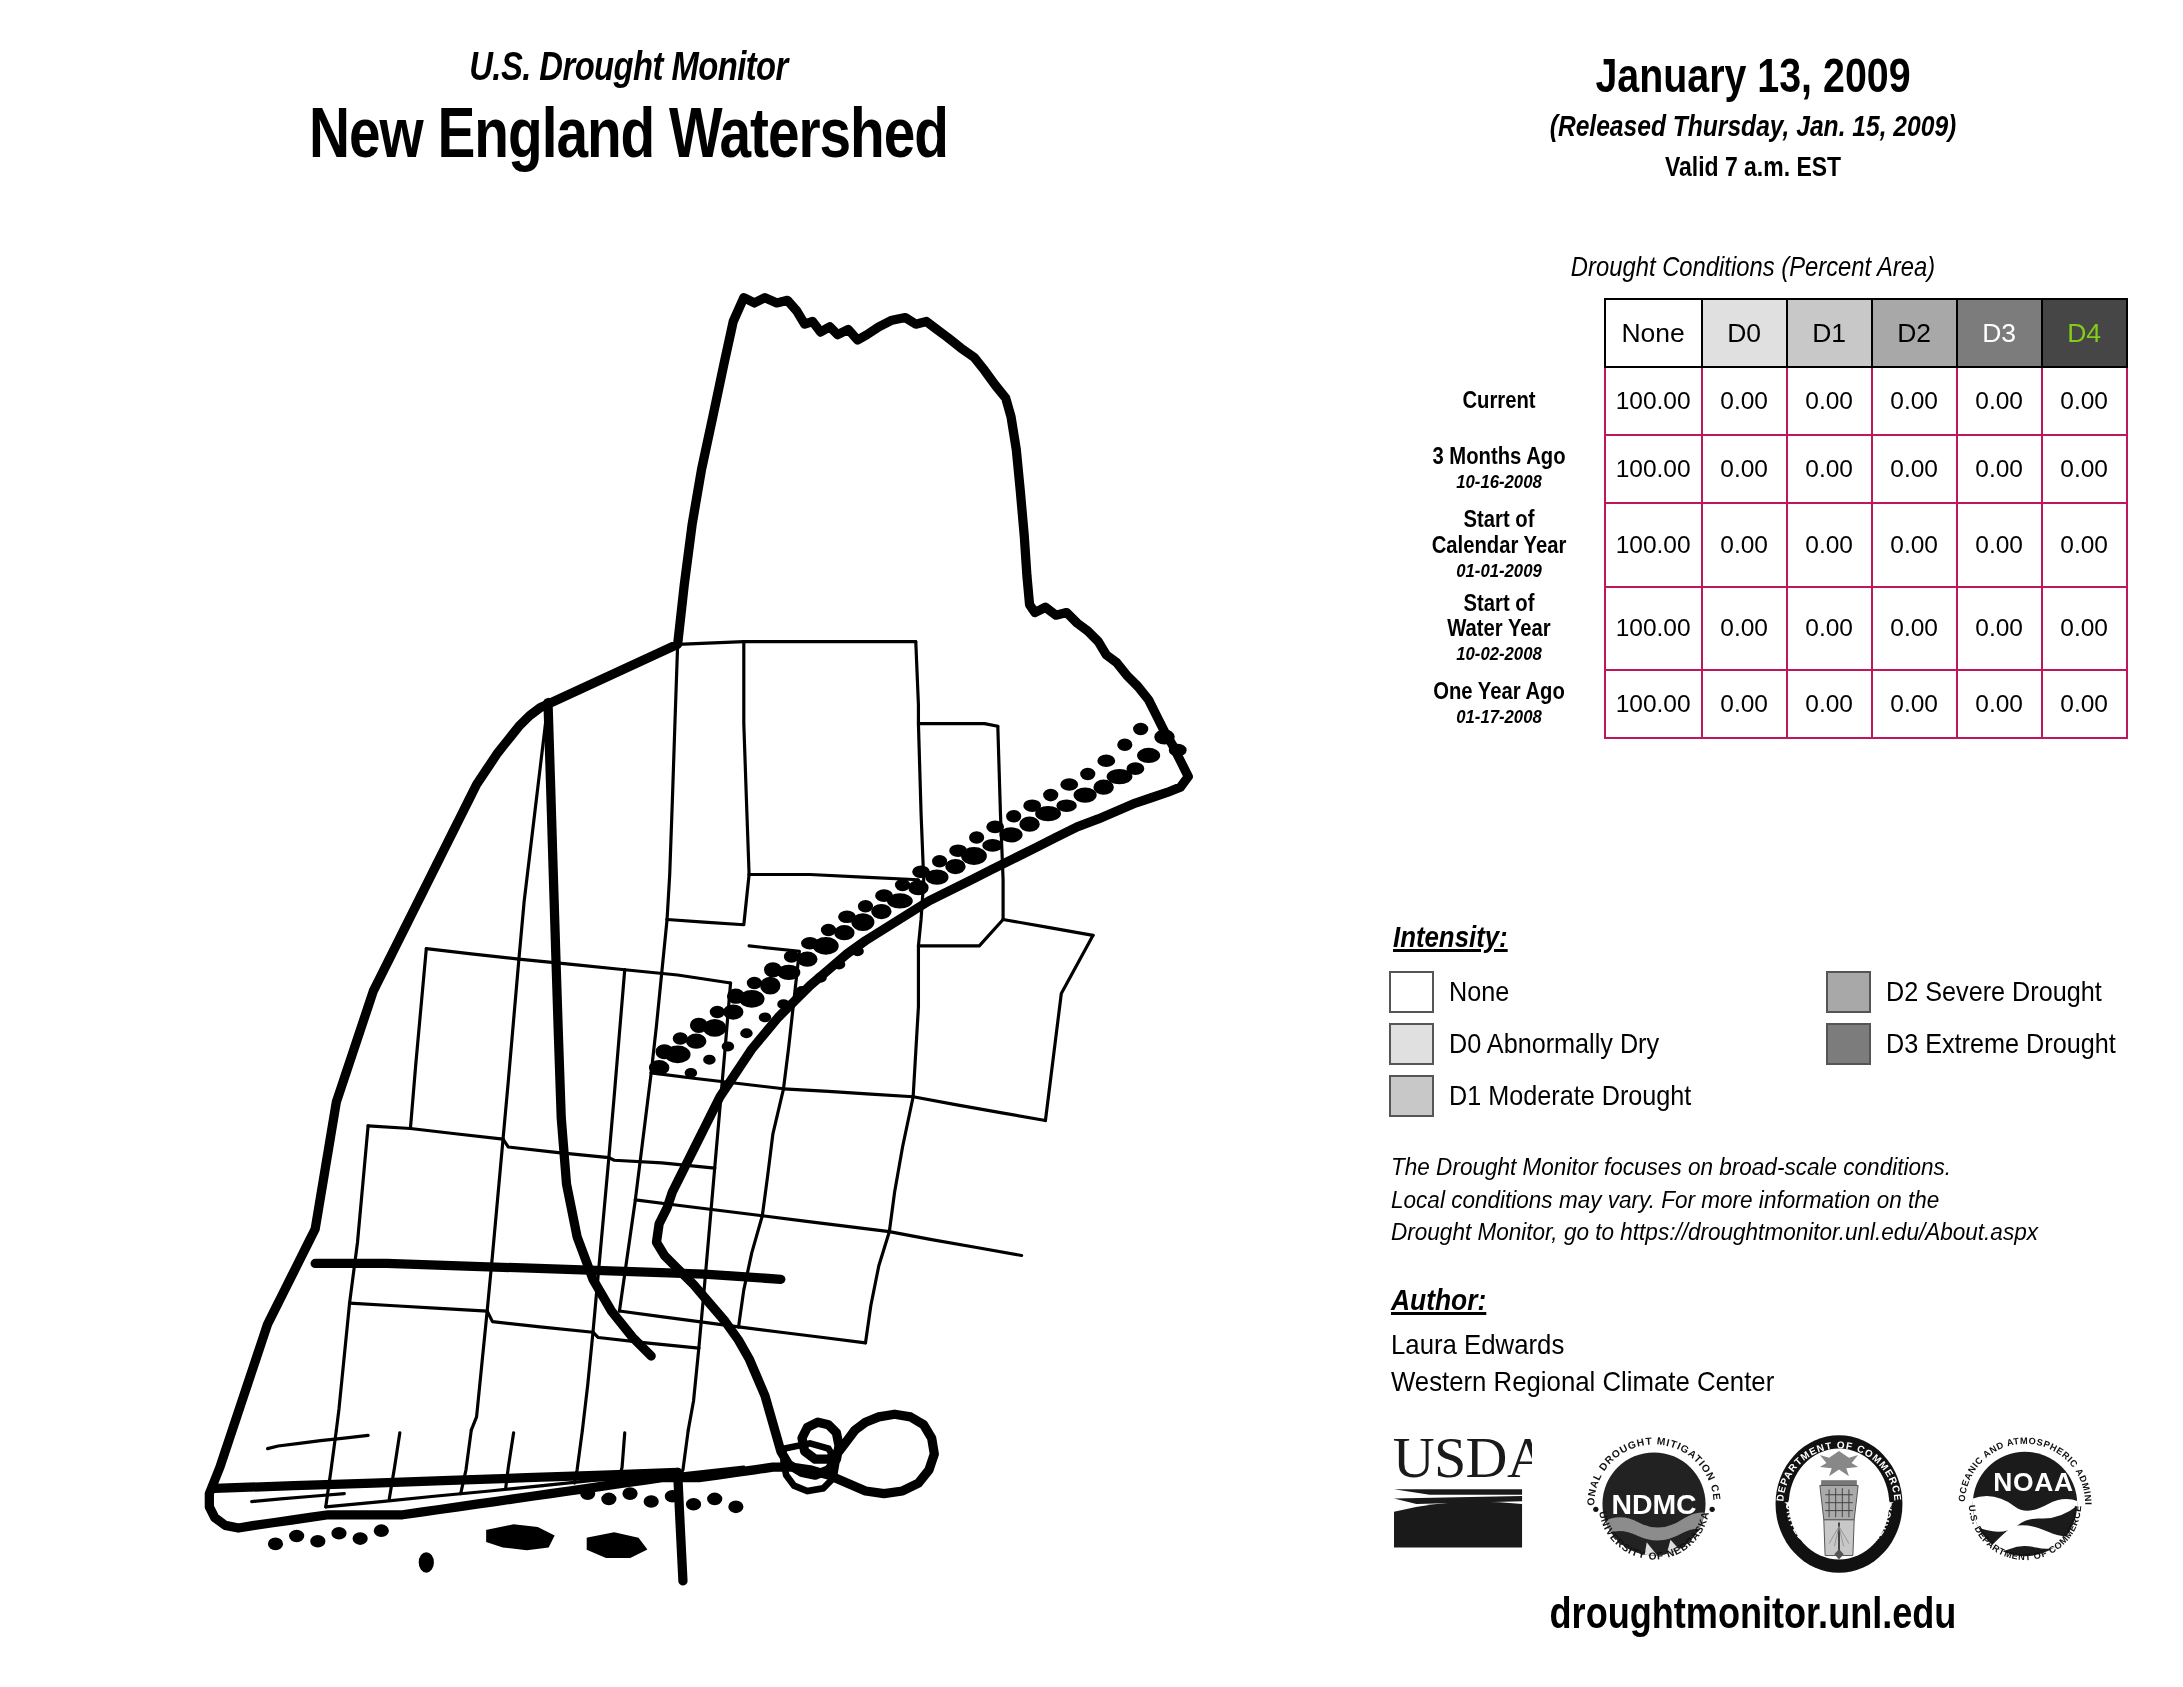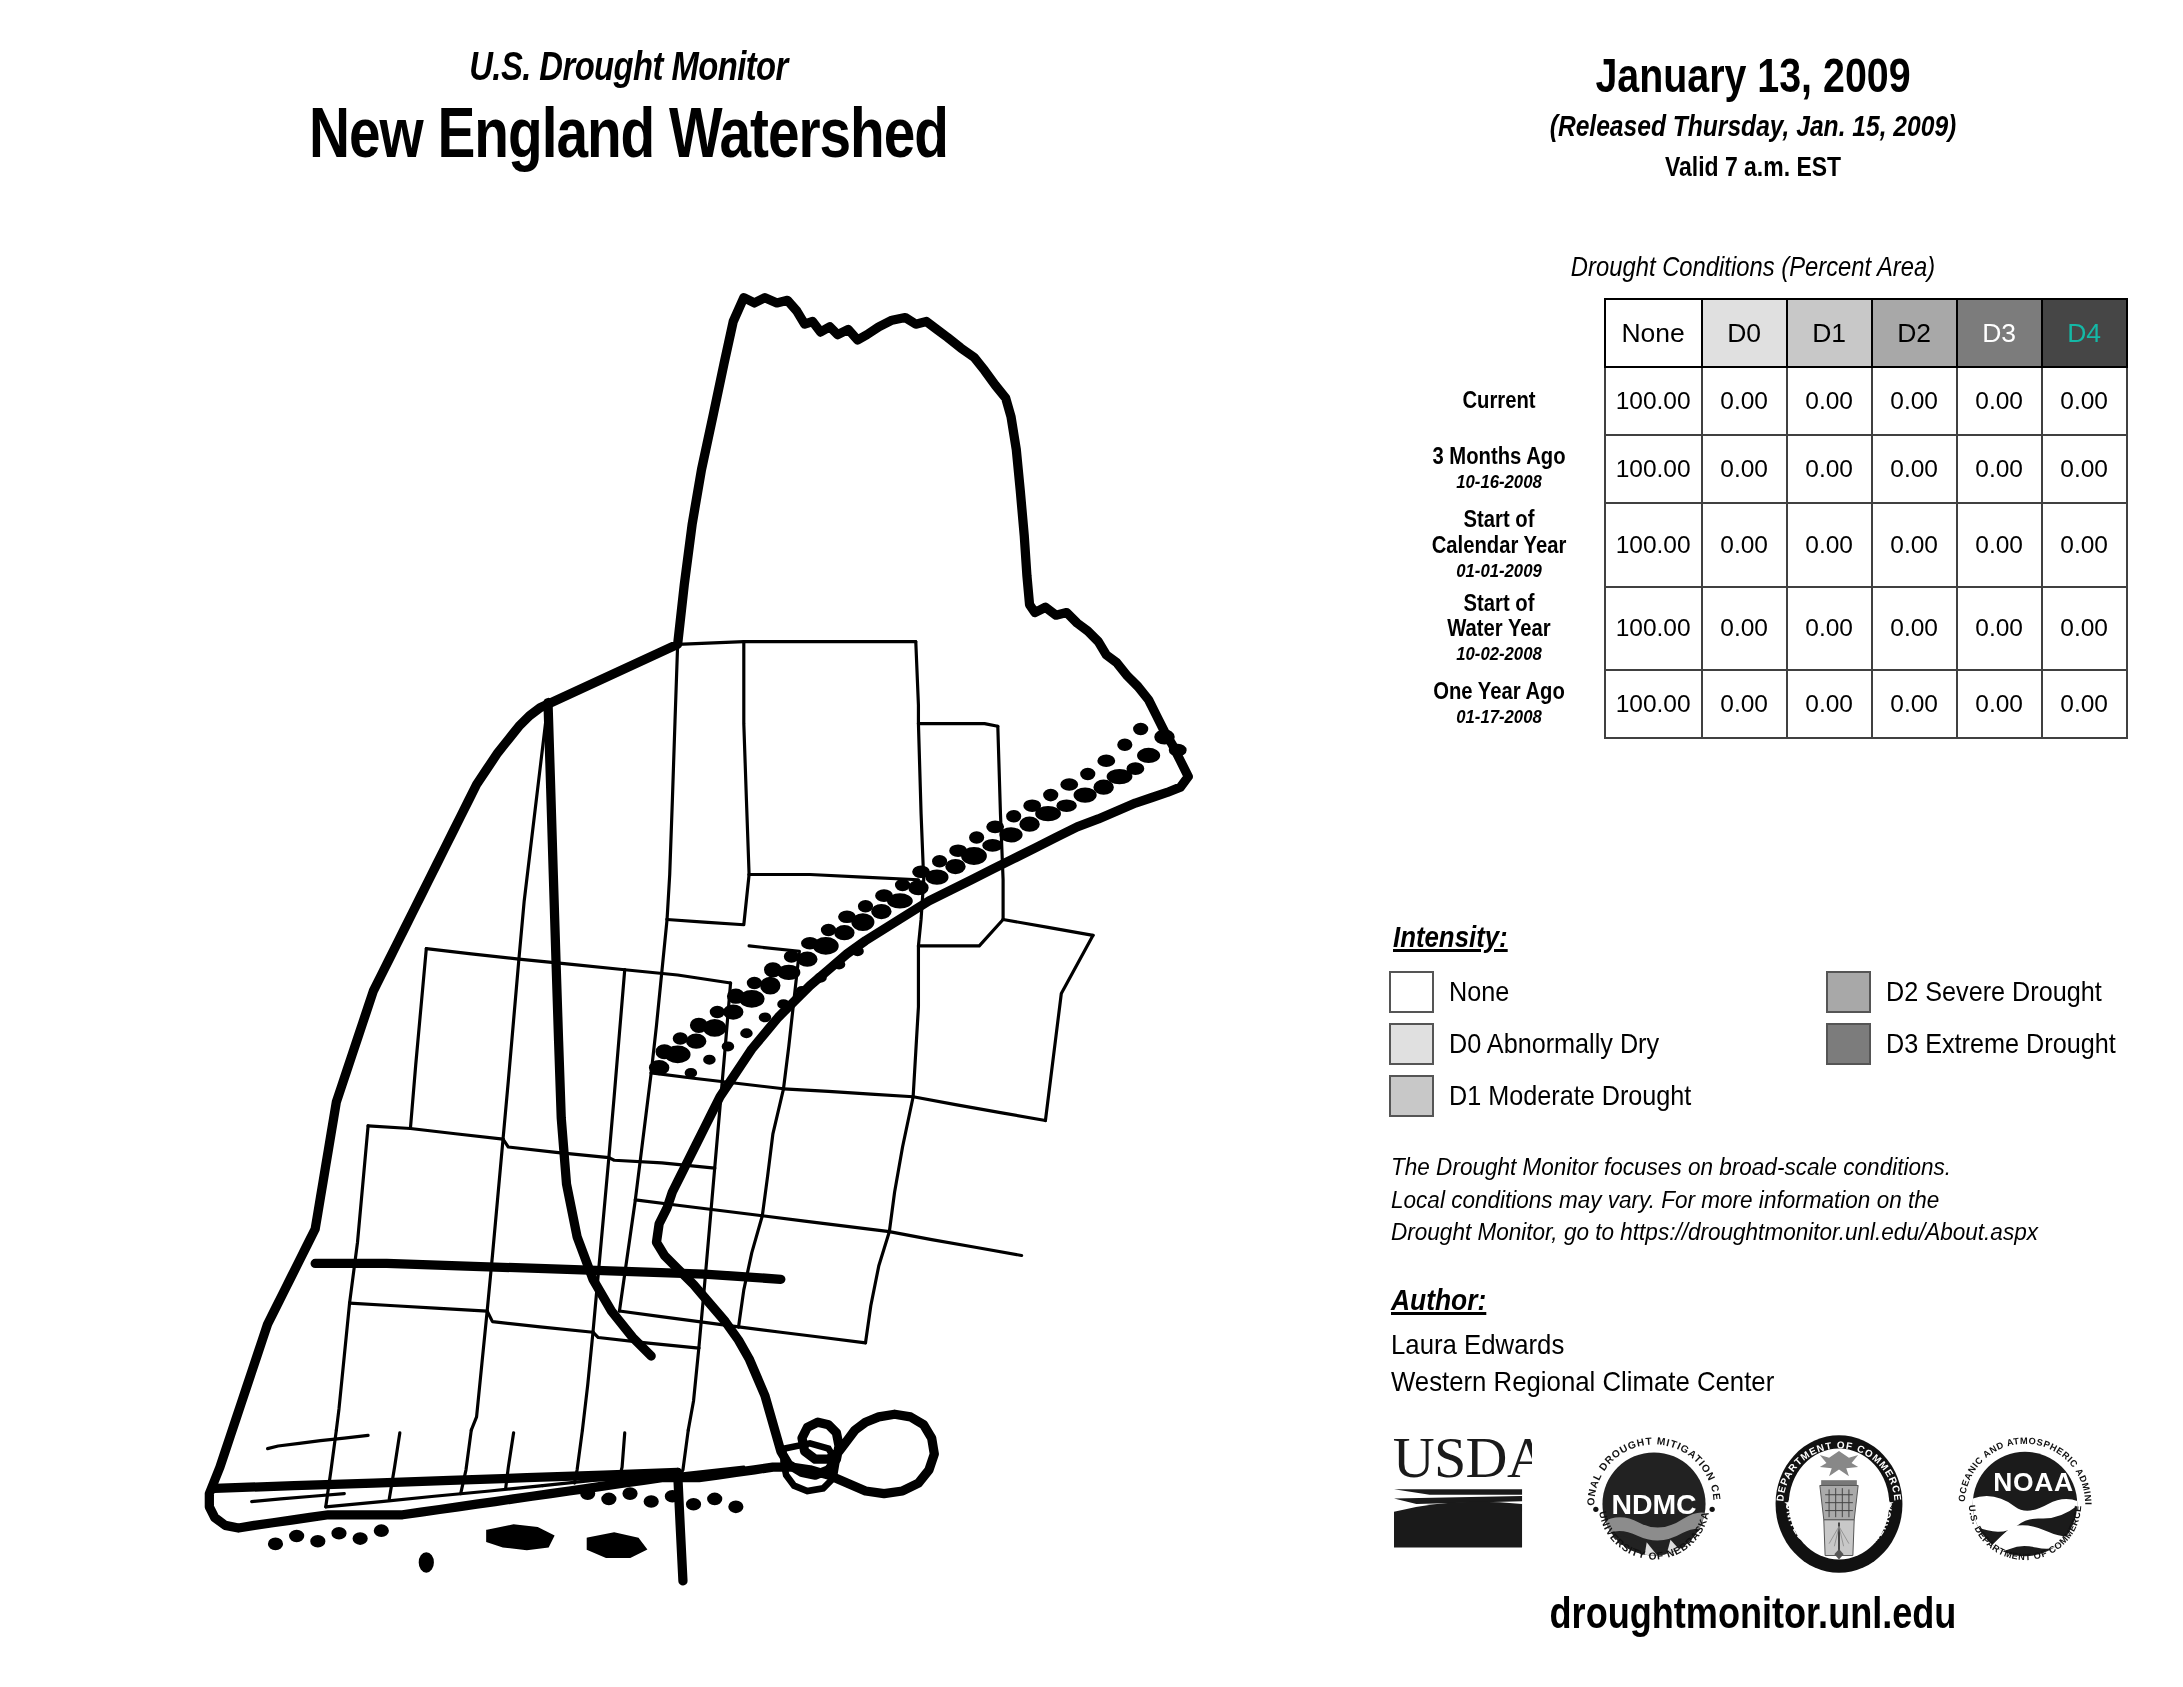--- a/index.html
+++ b/index.html
@@ -22,21 +22,21 @@
                  margin-top:10.6px;transform:scaleX(.82);}
   #date-valid{font-size:28px;font-weight:bold;line-height:1.0;margin-top:12px;
               transform:scaleX(.82);}
 
   #table-caption{position:absolute;left:1356px;top:251px;width:794px;text-align:center;
                  font-size:28px;font-style:italic;transform:scaleX(.85);}
 
   
   #dm-table{position:absolute;left:1395px;top:298px;border-collapse:collapse;
             table-layout:fixed;}
-  #dm-table td{border:2px solid #404040;text-align:center;vertical-align:middle;
+  #dm-table td{border:2px solid #be185d;text-align:center;vertical-align:middle;
                font-size:24.5px;background:#fff;}
   #dm-table .lbl{border:none;width:198px;padding:4px 5.3px;}
   #dm-table .lbl .lname{font-size:23px;font-weight:bold;line-height:1.12;
                         transform:scaleX(.88);display:block;}
   #dm-table .lbl .ldate{font-size:19px;font-style:italic;font-weight:bold;
                         line-height:1.2;transform:scaleX(.88);display:block;margin-top:1.3px;}
   #dm-table .hdr{height:41px;font-size:26.5px;font-weight:normal;border:2px solid #000;}
   #dm-table .hdr-corner{border:none;background:transparent;}
   #dm-table td.val{width:81px;height:64px;}
   #dm-table td.val.none-col{width:93px;}
@@ -103,21 +103,21 @@
 
 <table id="dm-table">
   <thead>
     <tr>
       <td class="hdr-corner lbl"></td>
     <td class="hdr none-col val" style="background: rgb(255, 255, 255);">None</td>
         <td class="hdr val" style="background: rgb(224, 224, 224);">D0</td>
         <td class="hdr val" style="background: rgb(200, 200, 200);">D1</td>
         <td class="hdr val" style="background: rgb(168, 168, 168); text-align: center;">D2</td>
         <td class="hdr val" style="background: rgb(124, 124, 124); color: rgb(255, 255, 255); text-align: center;">D3</td>
-        <td class="hdr val" style="background: rgb(70, 70, 70); color: #14b8a6;">D4</td>
+        <td class="hdr val" style="background: rgb(70, 70, 70); color: #84cc16;">D4</td>
       </tr>
   </thead>
   <tbody id="dm-tbody">
       <tr>
         <td class="lbl">
           <span class="lname">Current</span>
         </td>
         <td class="val none-col">100.00</td>
         <td class="val">0.00</td>
         <td class="val">0.00</td>

